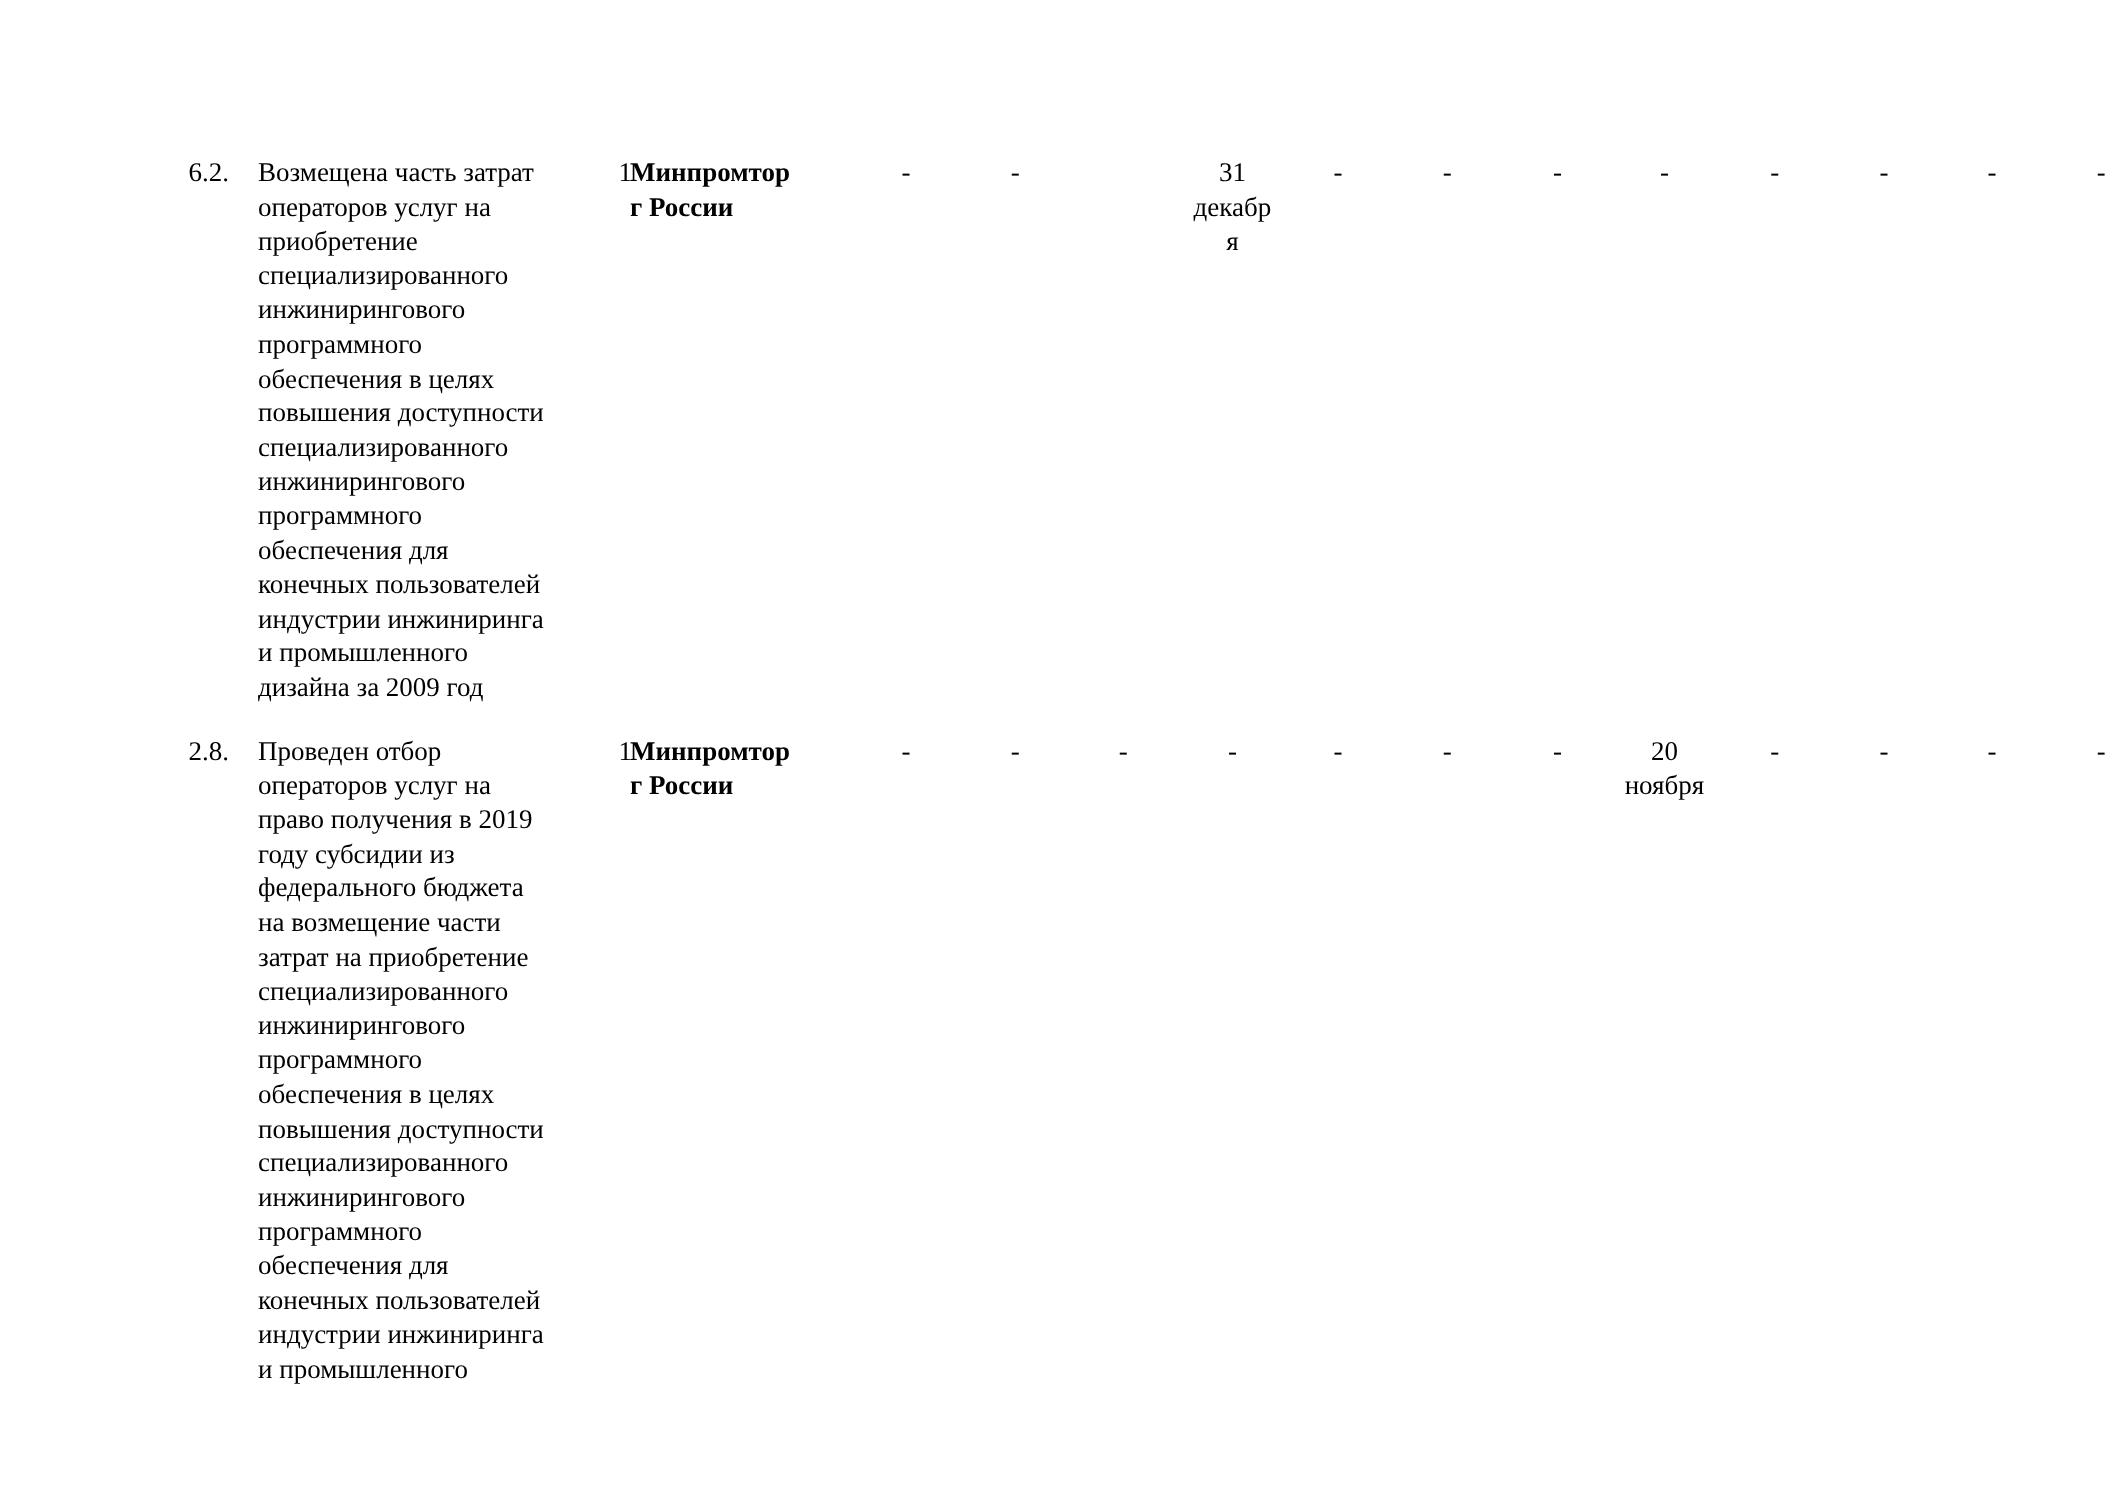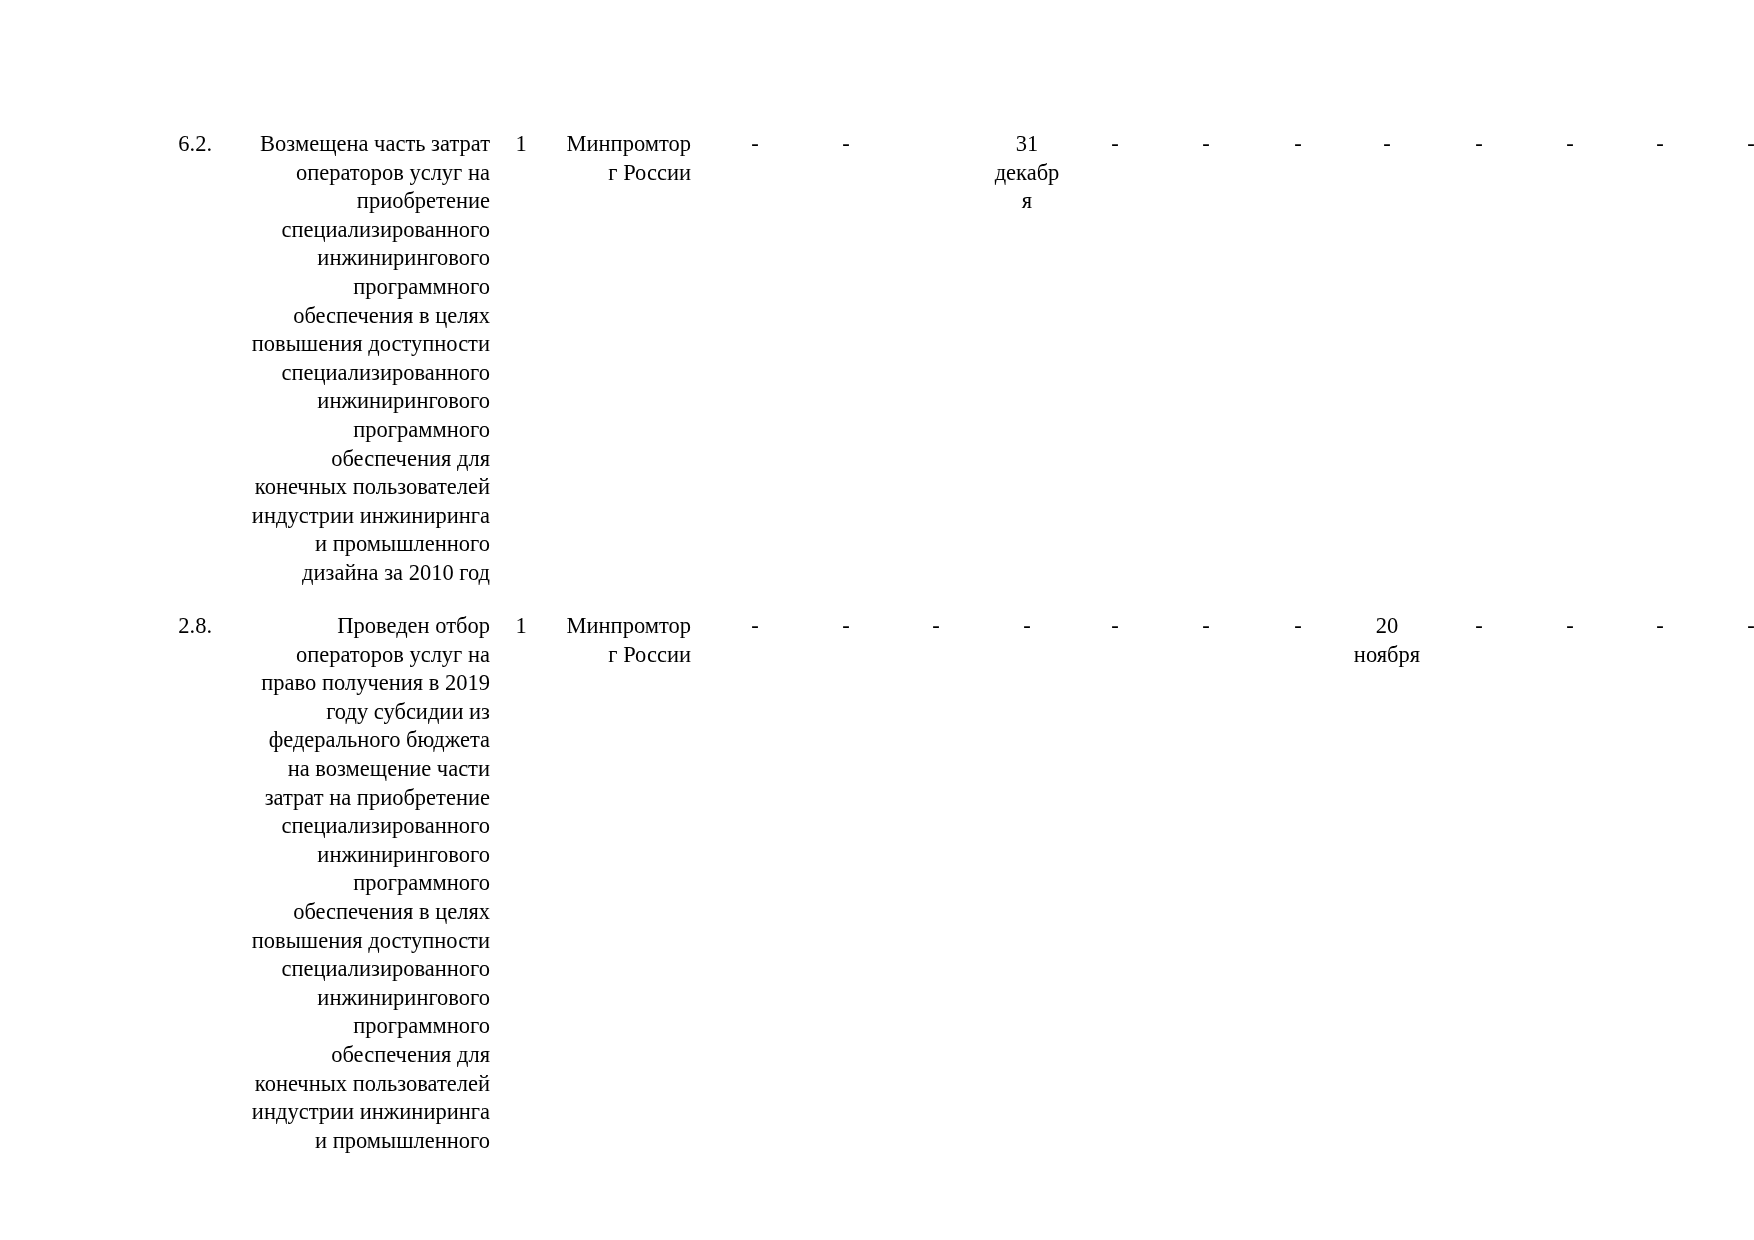--- a/index.html
+++ b/index.html
@@ -19,26 +19,25 @@
   }
   .row {
     position: absolute;
     left: 0;
     width: 1754px;
   }
   .cell {
     position: absolute;
     top: 0;
     white-space: pre-line;
-    text-align: right;
   }
   .num { left: 157px; width: 55px; }
   .desc { left: 215px; width: 275px; }
   .qty { left: 505px; width: 32px; text-align: center; }
-  .resp { left: 541px; width: 150px; }
+  .resp { left: 525px; width: 150px; font-weight: bold; }
   .col {
     width: 80px;
     margin-left: -40px;
     text-align: center;
     word-break: break-all;
   }
   .col.date { width: 78px; margin-left: -39px; }
 </style>
 </head>
 <body>
@@ -53,21 +52,21 @@
 программного
 обеспечения в целях
 повышения доступности
 специализированного
 инжинирингового
 программного
 обеспечения для
 конечных пользователей
 индустрии инжиниринга
 и промышленного
-дизайна за 2010 год</div>
+дизайна за 2009 год</div>
   <div class="cell qty">1</div>
   <div class="cell resp">Минпромтор
 г России</div>
   <div class="cell col" style="left:755px;">-</div>
   <div class="cell col" style="left:846px;">-</div>
   <div class="cell col" style="left:936px;"></div>
   <div class="cell col date" style="left:1027px;font-family:Liberation Serif, serif;">31
 декабр
 я</div>
   <div class="cell col" style="left:1115px;">-</div>

